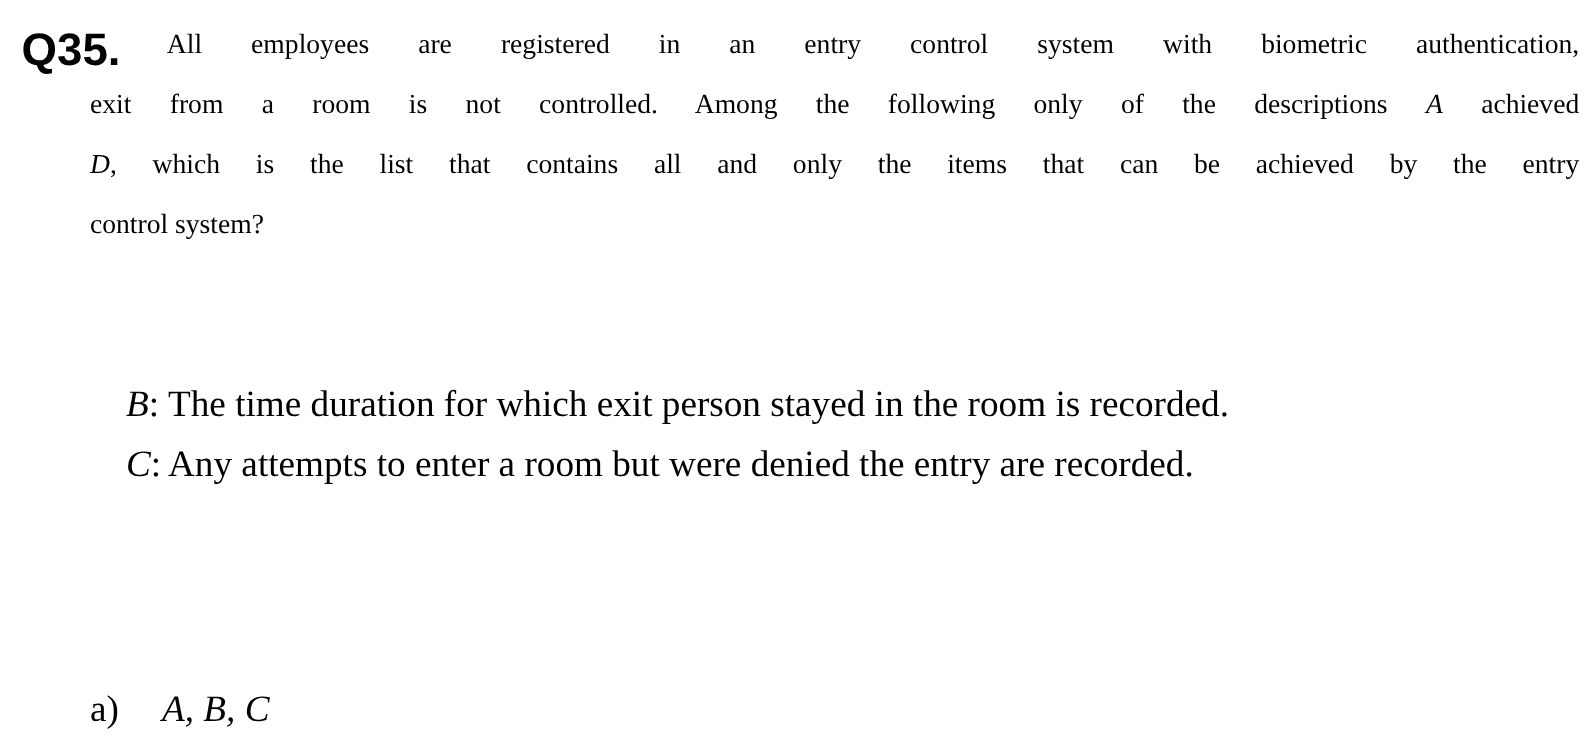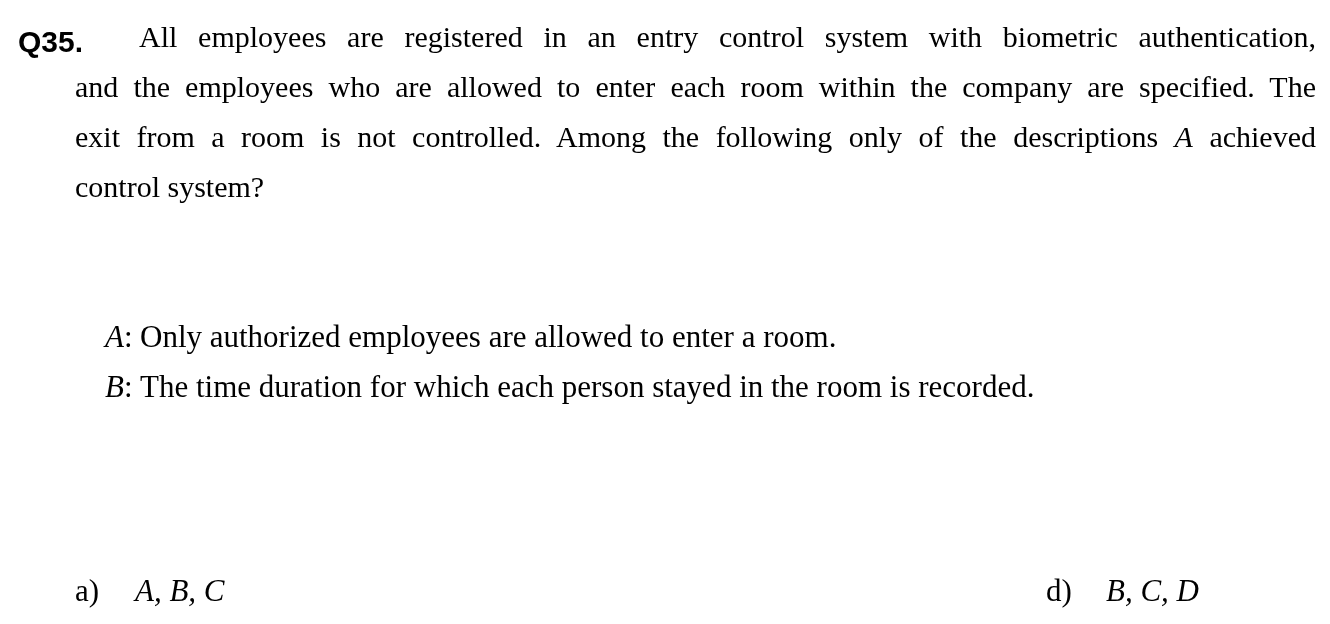--- a/index.html
+++ b/index.html
@@ -14,29 +14,29 @@
     color: #000000;
     font-family: "Liberation Serif", serif;
     overflow: hidden;
   }
   .qlabel {
     position: absolute;
     left: 18px;
     top: 17px;
     font-family: "Liberation Sans", sans-serif;
     font-weight: 700;
-    font-size: 30px;
+    font-size: 38px;
     line-height: 50px;
   }
   .para {
     position: absolute;
     left: 75px;
     top: 12px;
     width: 1241px;
-    font-size: 30px;
+    font-size: 23px;
     line-height: 50px;
   }
   .pline {
     text-align: justify;
     text-align-last: justify;
     white-space: normal;
   }
   .pline.first { padding-left: 64px; }
   .pline.last  { text-align: left; text-align-last: left; }
   .it { font-style: italic; }
@@ -72,34 +72,31 @@
   }
   .opt-value { font-style: italic; }
 </style>
 </head>
 <body>
 
 <div class="qlabel">Q35.</div>
 
 <div class="para">
   <div class="pline first"><span>All employees are registered in an entry control system with biometric authentication,</span></div>
-  <div class="pline"><span>and the employees who are allowed to enter each room within the company are specified. The</span></div>
   <div class="pline"><span>exit from a room is not controlled. Among the following only of the descriptions </span><span class="it">A</span><span> achieved</span></div>
+  <div class="pline"><span class="it">D</span><span>, which is the list that contains all and only the items that can be achieved by the entry</span></div>
   <div class="pline last"><span>control system?</span></div>
 </div>
 
 <div class="statements">
   <div class="stmt">
-    <span class="stmt-label"><span class="it">A</span><span>:</span></span><span>Only authorized employees are allowed to enter a room.</span>
+    <span class="stmt-label"><span class="it">B</span><span>:</span></span><span>The time duration for which exit person stayed in the room is recorded.</span>
   </div>
   <div class="stmt">
-    <span class="stmt-label"><span class="it">B</span><span>:</span></span><span>The time duration for which each person stayed in the room is recorded.</span>
+    <span class="stmt-label"><span class="it">C</span><span>:</span></span><span>Any attempts to enter a room but were denied the entry are recorded.</span>
   </div>
 </div>
 
 <div class="options">
   <div class="opt" id="opt-0">
     <span class="opt-label">a)</span><span class="opt-value">A, B, C</span>
   </div>
-  <div class="opt" id="opt-3">
-    <span class="opt-label">d)</span><span class="opt-value">B, C, D</span>
-  </div>
 </div>
 
 </body></html>

